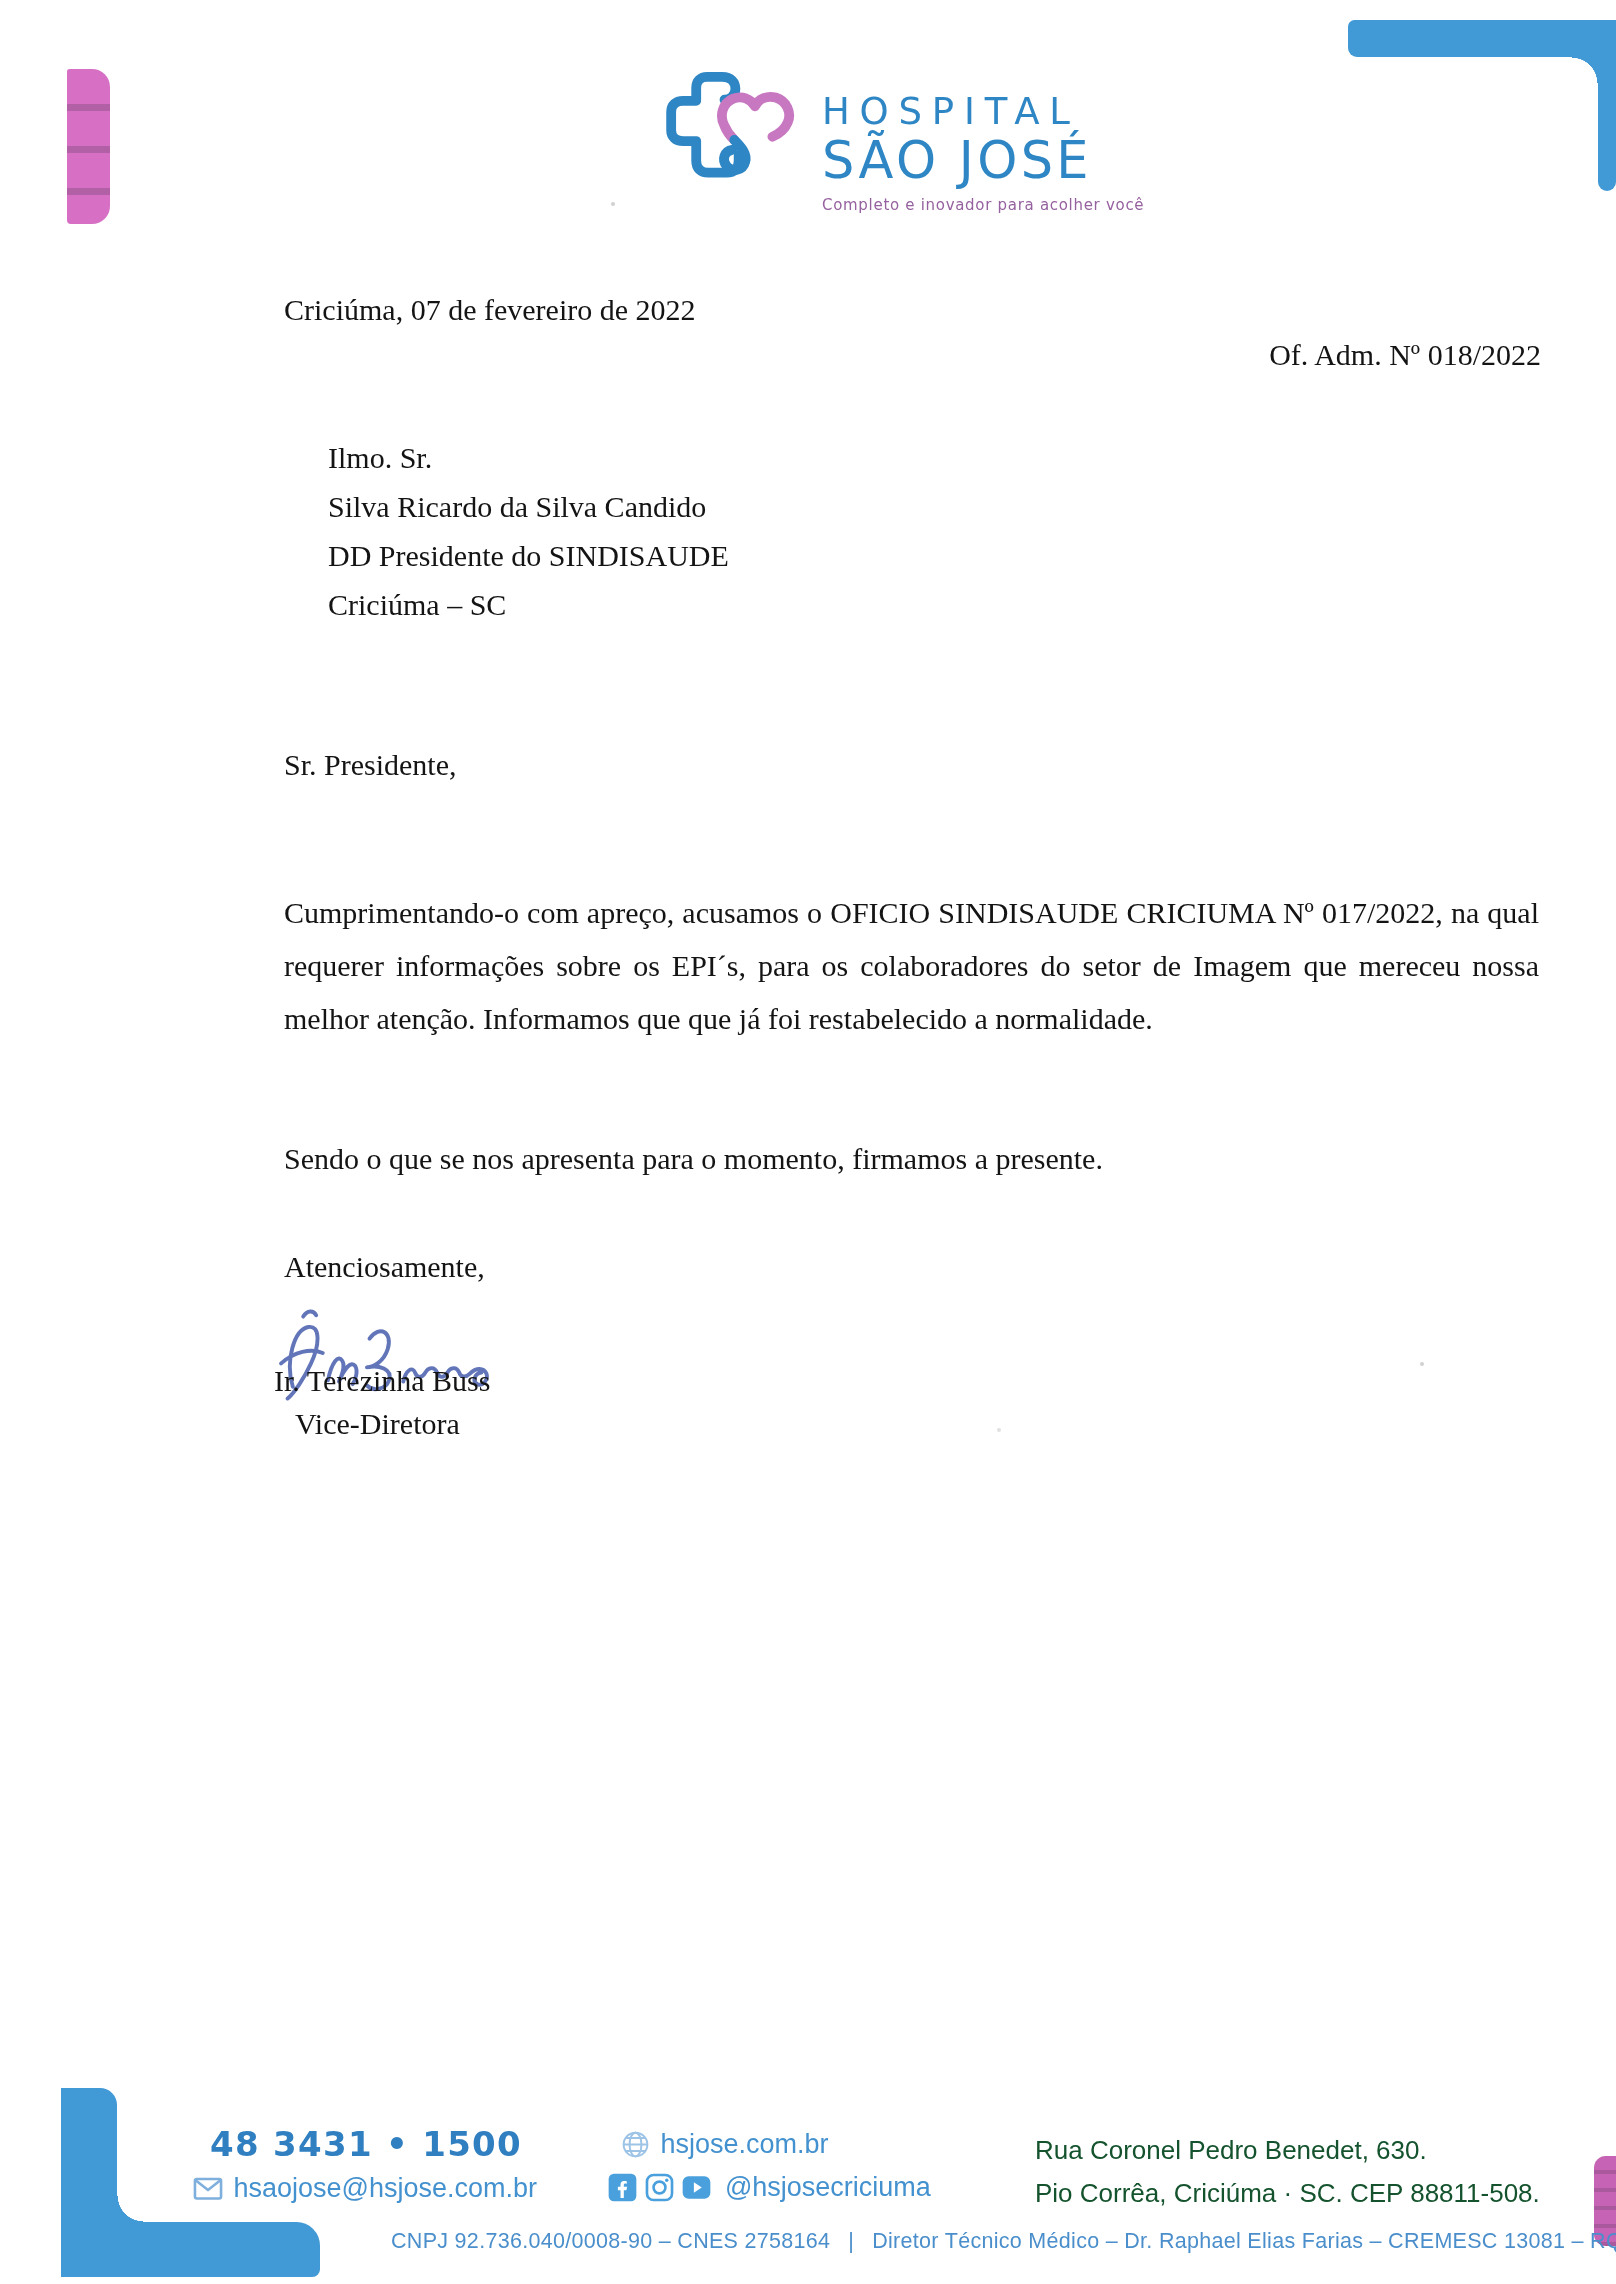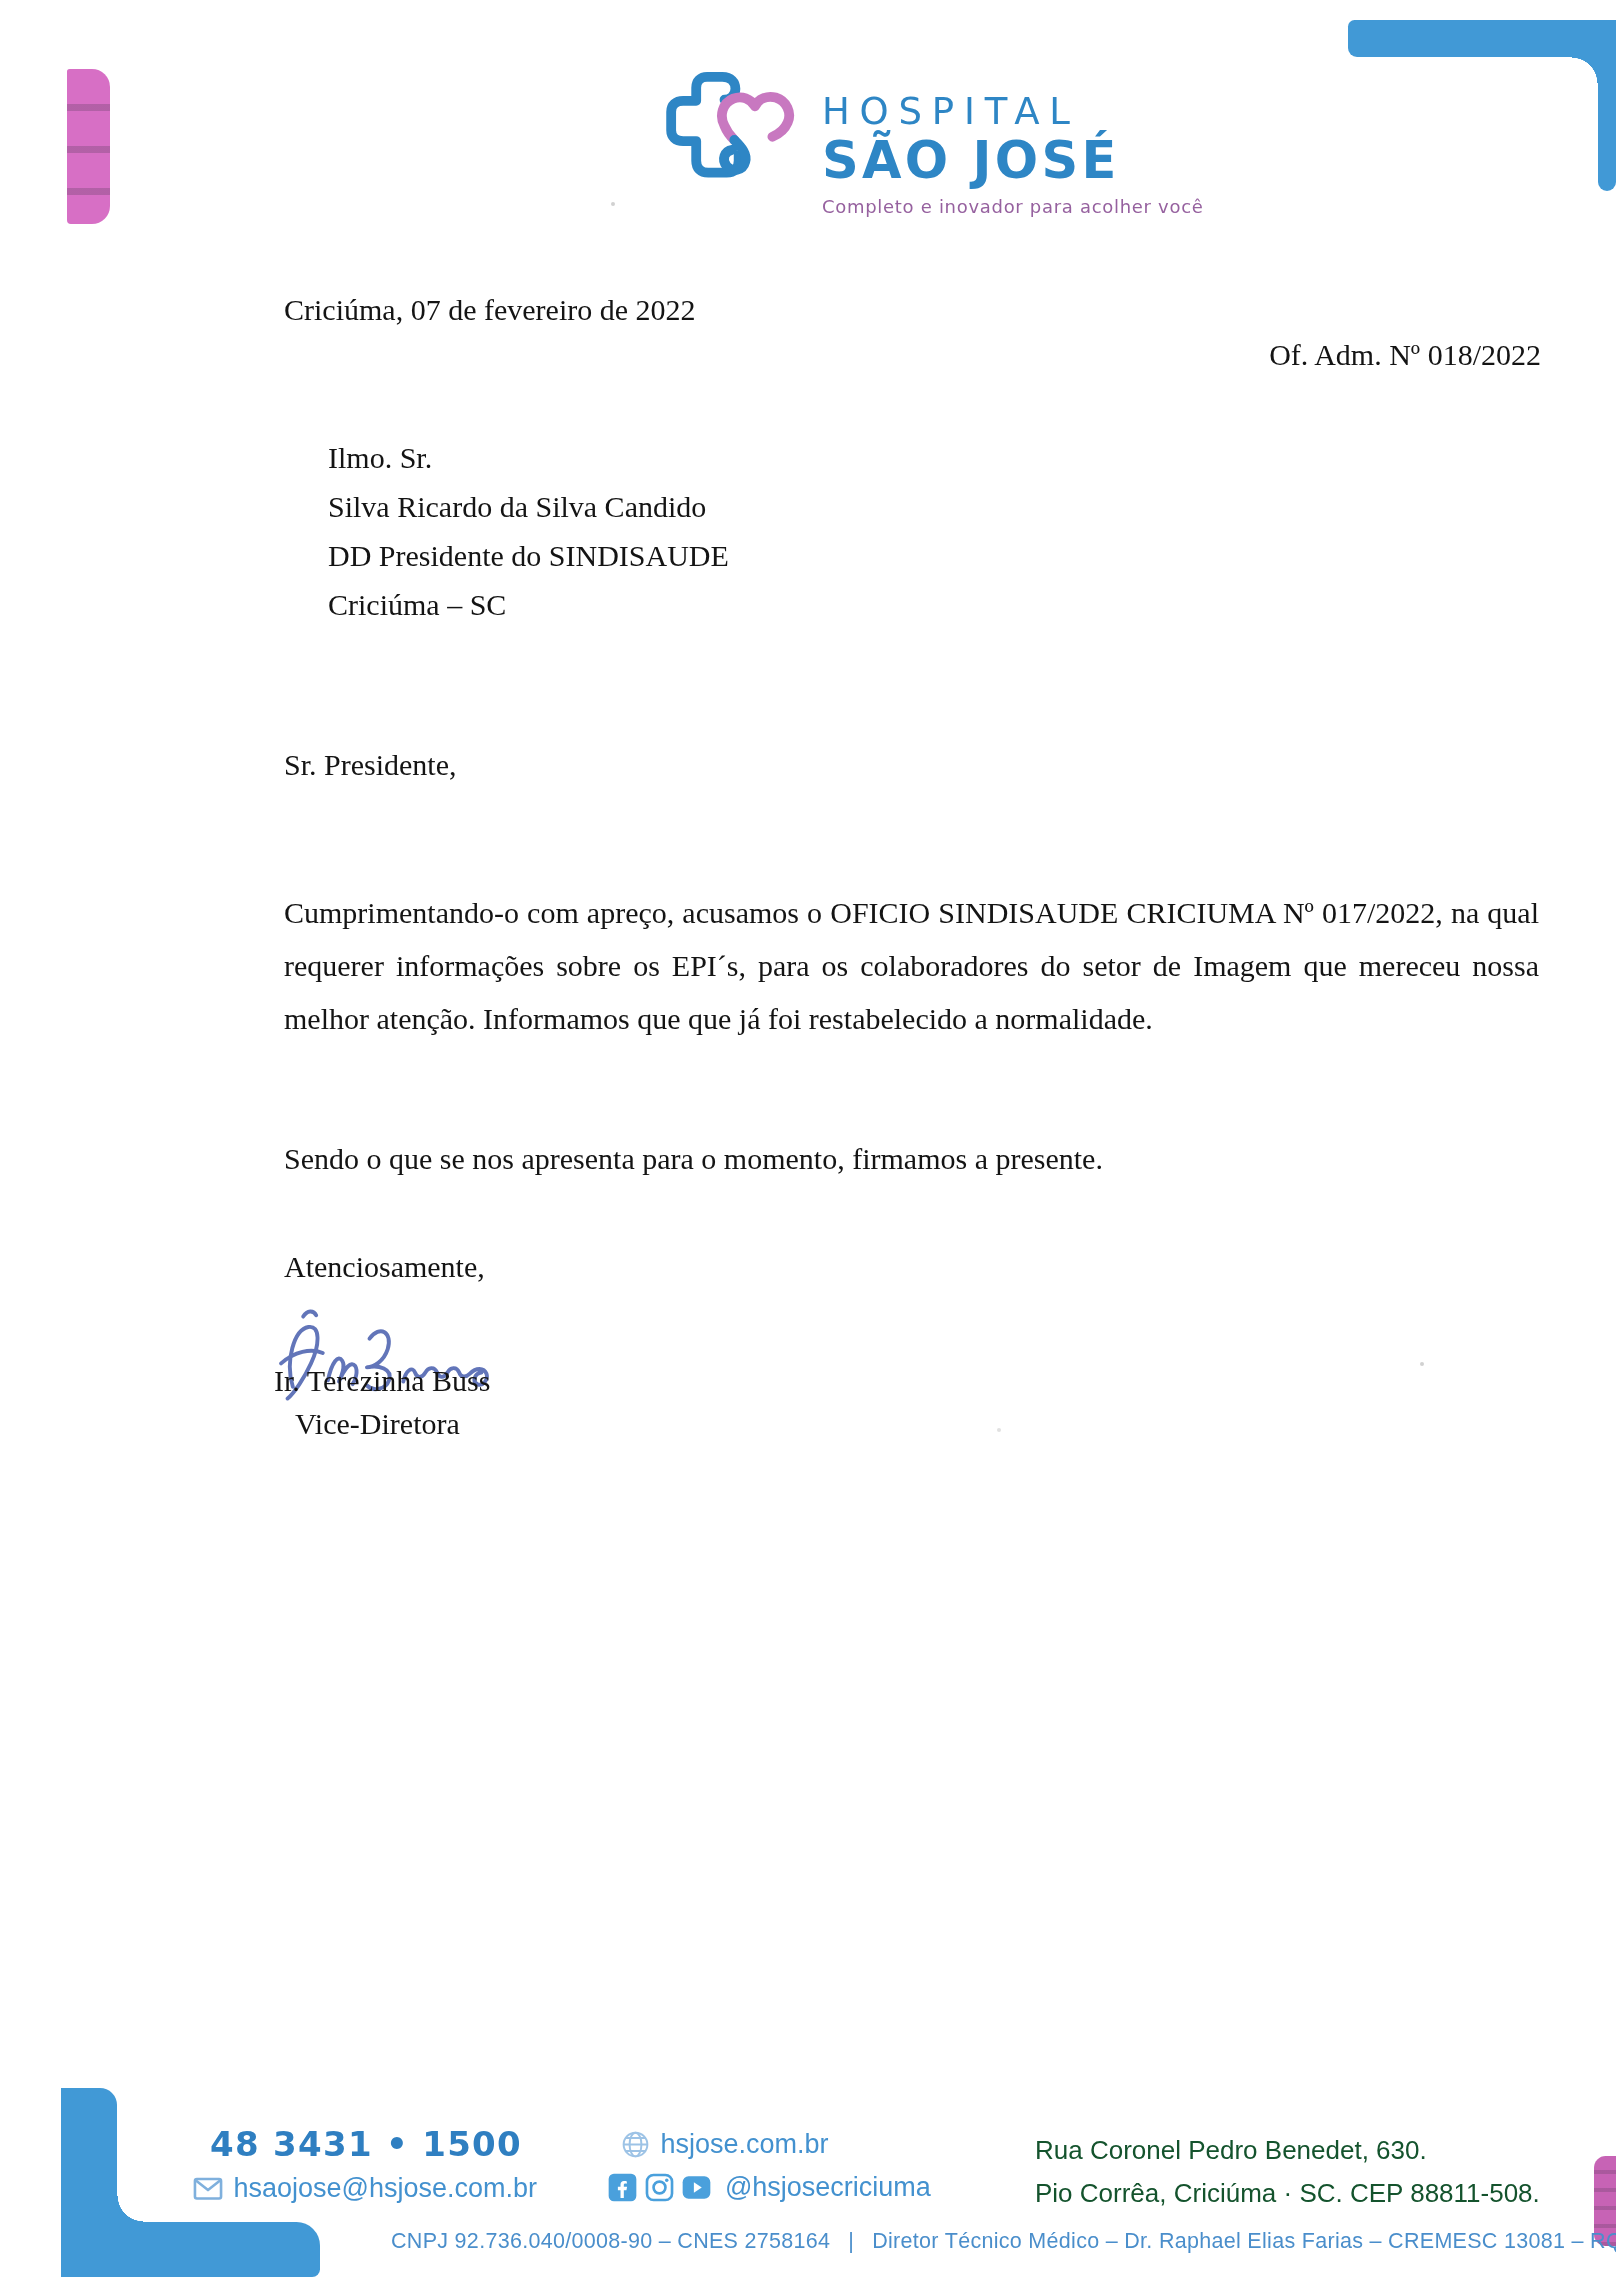--- a/index.html
+++ b/index.html
@@ -31,22 +31,22 @@
     background:
       repeating-linear-gradient(180deg, rgba(0,0,0,0) 0 14.3px, rgba(94,62,96,.28) 14.3px 18px),
       #c763b5;
   }
   .speck { width:3.9px; height:3.9px; border-radius:50%; background:#9a9a9a; opacity:.45; }
 
   
   .logo { left:657px; top:60px; display:flex; gap:18px; }
   .logo-text { padding-top:31px; font-family:"DejaVu Sans", sans-serif; }
   .logo-line1 { font-size:37px; letter-spacing:9.8px; color:#2e86c5; font-weight:500; line-height:42px; }
-  .logo-line2 { font-size:51px; letter-spacing:3.3px; color:#2e86c5; font-weight:bold; line-height:56px; }
-  .logo-tagline { font-size:18px; letter-spacing:0.7px; color:#96619f; margin-top:6.5px; }
+  .logo-line2 { font-size:51px; letter-spacing:3.3px; color:#2e86c5; font-weight:normal; line-height:56px; }
+  .logo-tagline { font-size:15px; letter-spacing:0.7px; color:#96619f; margin-top:6.5px; }
 
   
   .serif46 { font-size:30px; }
   .date-line { left:284px; top:293px; }
   .ref-line { right:76px; top:338px; }
   .recipient { left:284px; top:433px; line-height:49px;margin-left:44px; }
   .salutation { left:284px; top:748px; }
   .para1 { left:284px; top:886px; width:1255px; text-align:justify; line-height:53px; }
   .para2 { left:284px; top:1132px; width:1255px; line-height:53px; }
   .closing { left:284px; top:1250px; }

